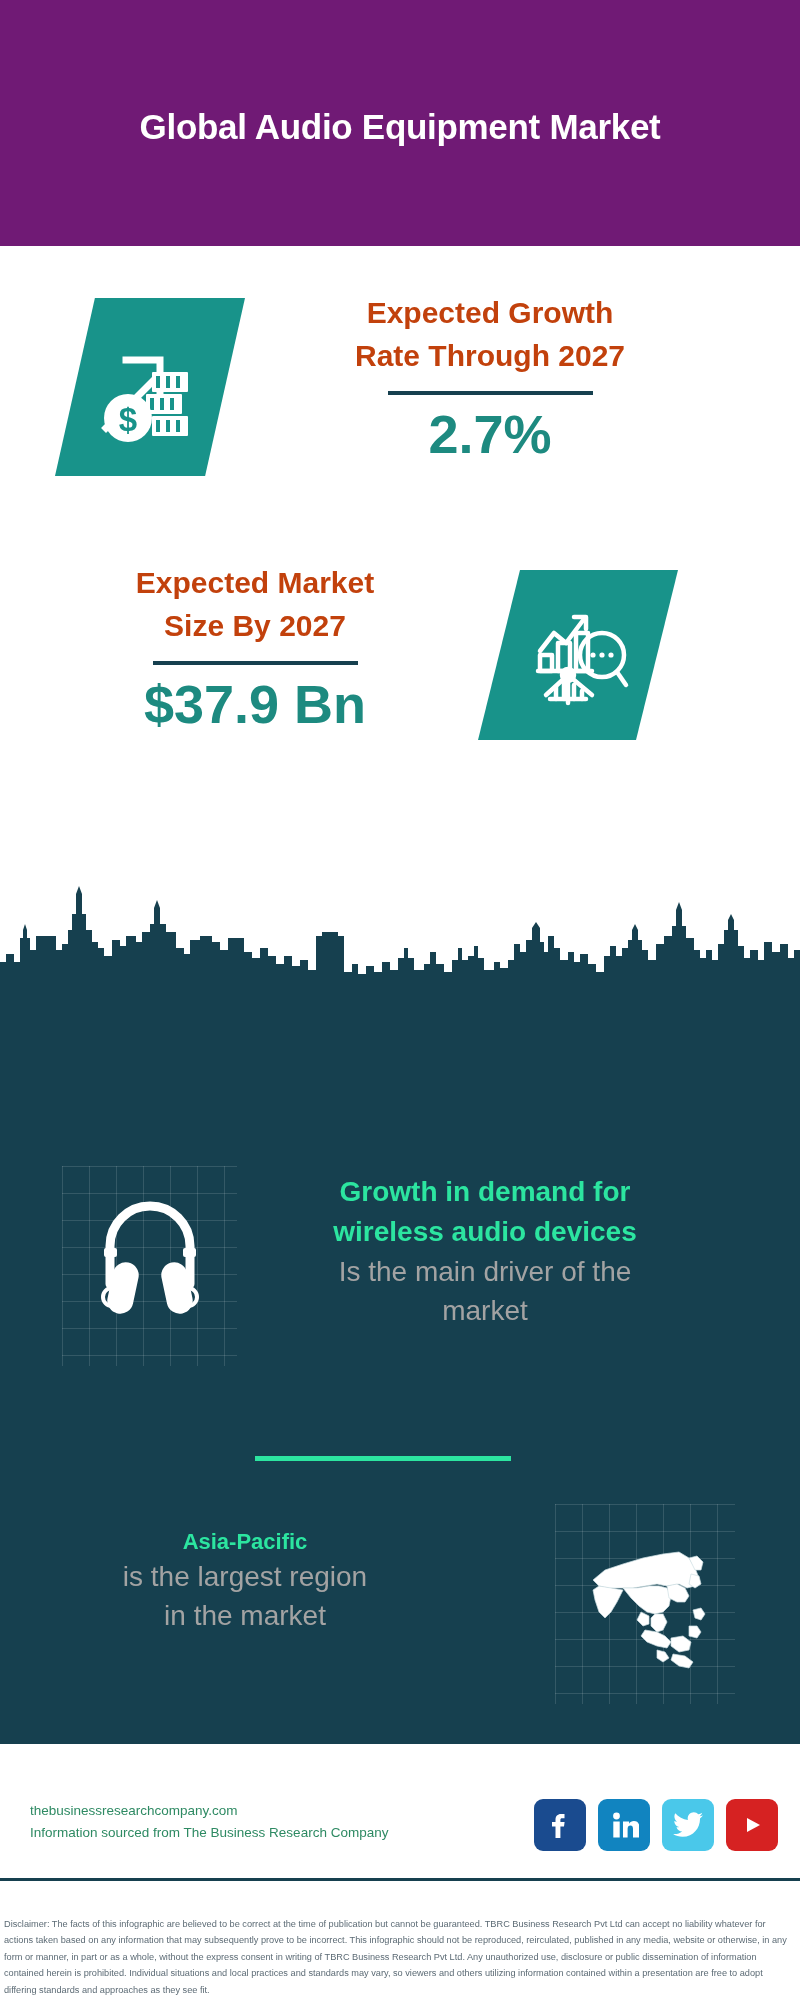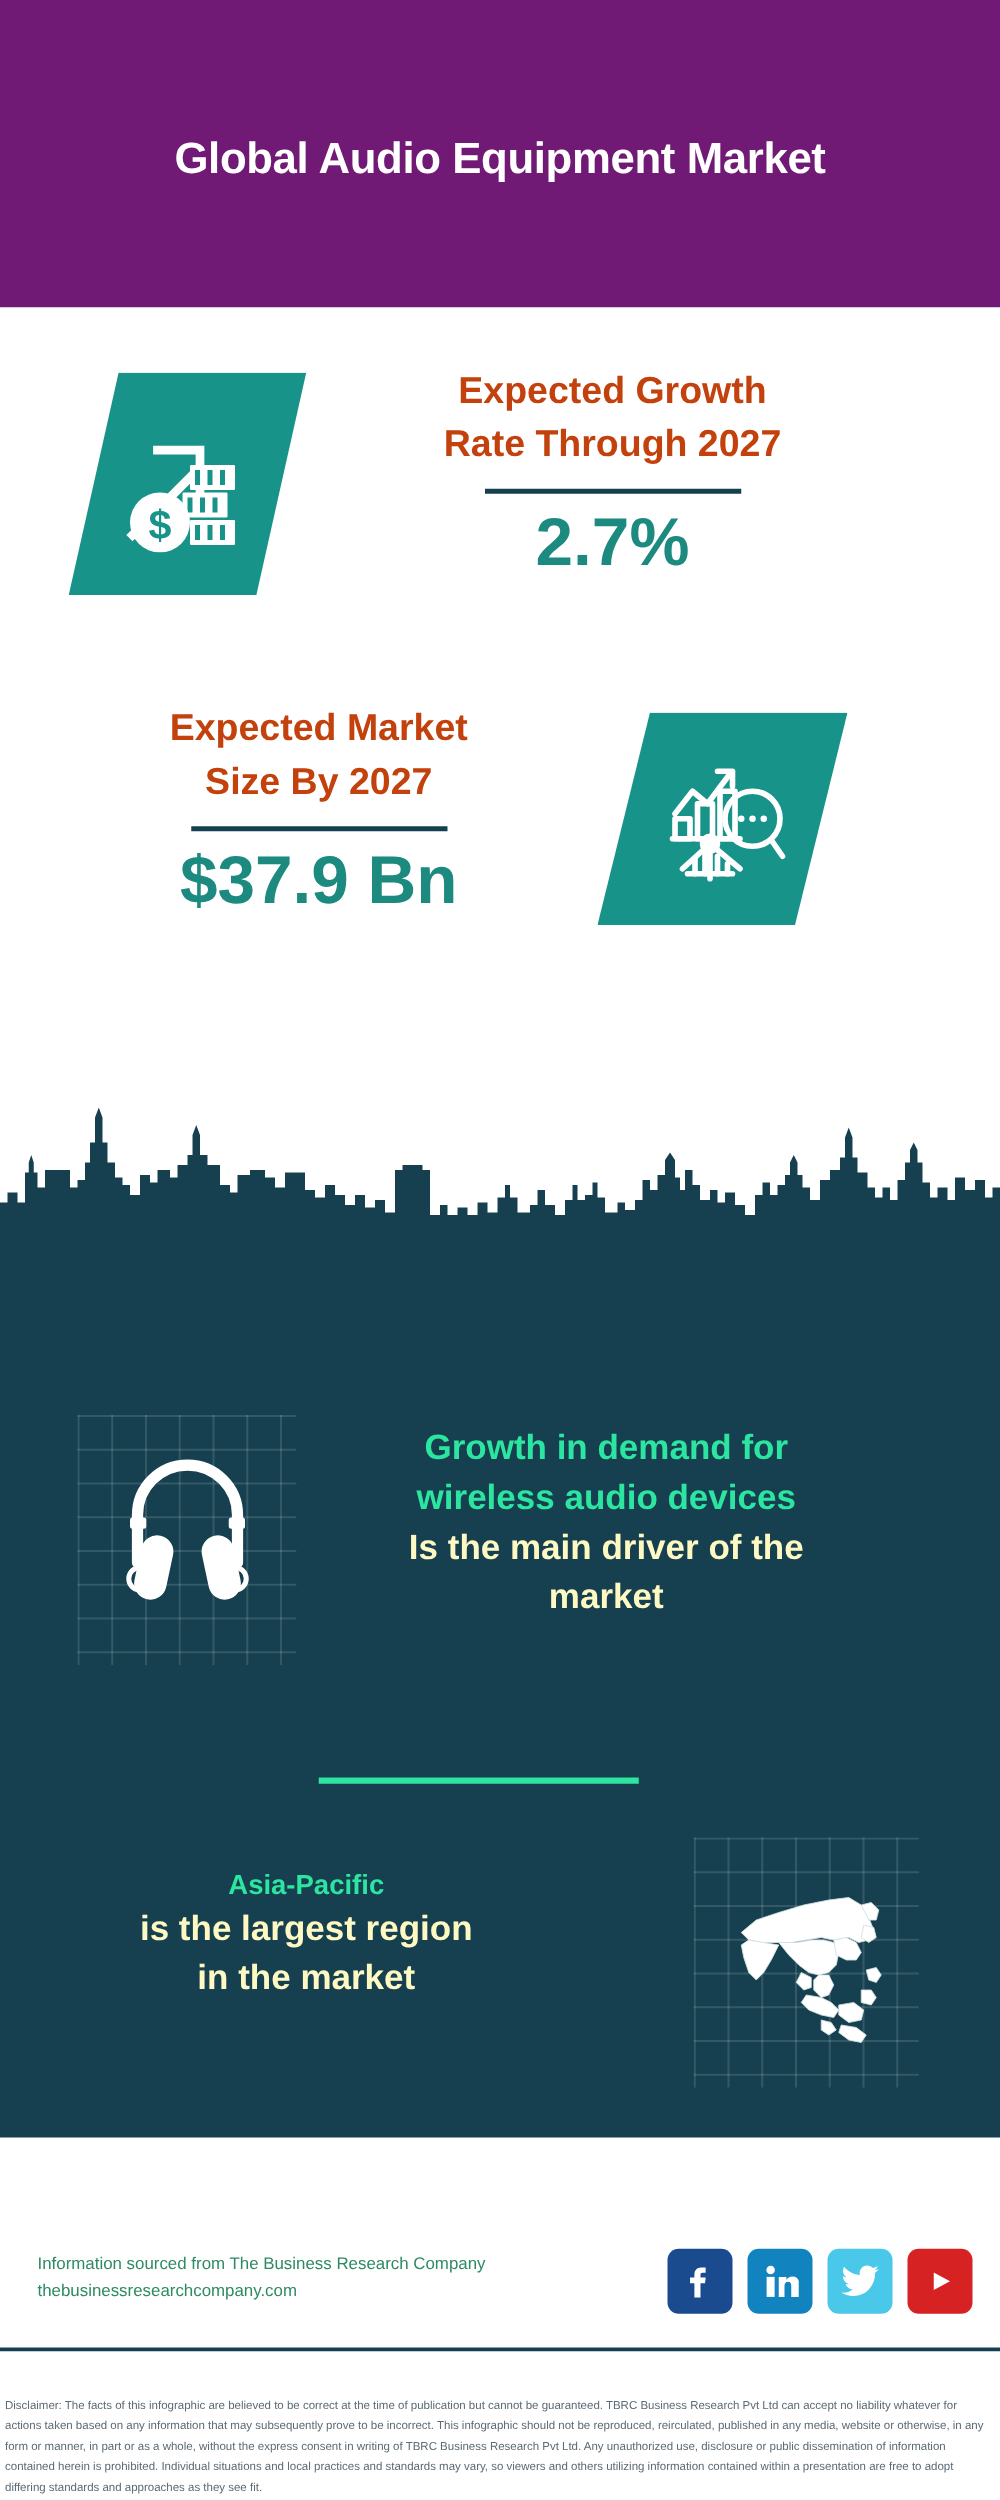--- a/index.html
+++ b/index.html
@@ -78,21 +78,21 @@
   }
 
   
   .skyline {
     position:absolute; left:0; bottom:0; width:800px; height:120px;
   }
   .skyline svg { display:block; width:800px; height:120px; }
 
   
   .dark-body {
-    position:absolute; left:0; top:972px; width:800px; height:738px;
+    position:absolute; left:0; top:1006px; width:800px; height:738px;
     background:#16404f;
   }
 
   .grid-box {
     position:absolute;
     background-image:
       linear-gradient(to right, rgba(255,255,255,0.13) 1.5px, transparent 1.5px),
       linear-gradient(to bottom, rgba(255,255,255,0.13) 1.5px, transparent 1.5px);
     background-size:27px 27px;
   }
@@ -100,21 +100,21 @@
   
   .driver-row { position:absolute; left:0; top:160px; width:800px; height:220px; }
   .driver-icon-wrap { position:absolute; left:62px; top:0px; width:175px; height:200px; }
   .driver-icon-wrap .grid-box { left:0; top:0; width:175px; height:200px; }
   .driver-icon-wrap svg { position:absolute; left:28px; top:18px; width:120px; height:150px; }
   .driver-text { position:absolute; left:250px; top:6px; width:470px; text-align:center; }
   .accent-line {
     color:#2ce5a0; font-size:28px; font-weight:bold; line-height:1.42;
   }
   .white-line {
-    color:#fef9c3; font-size:28px; font-weight:bold; line-height:1.4;text-align:center;
+    color:#a3a3a3; font-size:28px; font-weight:normal; line-height:1.4;text-align:center;
   }
 
   
   .green-div {
     position:absolute; left:255px; top:450px; width:256px; height:5px;
     background:#2ce5a0;
   }
 
   
   .region-row { position:absolute; left:0; top:510px; width:800px; height:200px; }
@@ -310,22 +310,22 @@
             <path d="M122 84 L130 82 L134 88 L130 94 L124 92 Z"></path>
             <path d="M70 86 L78 90 L78 98 L72 100 L66 94 Z"></path>
           </g>
         </svg>
       </div>
     </div>
   </div>
 
   <div class="footer">
     <div class="footer-credit">
+      <div>thebusinessresearchcompany.com</div>
       <div>Information sourced from The Business Research Company</div>
-      <div>thebusinessresearchcompany.com</div>
     </div>
     <div class="social-row">
       <div class="social fb">
         <svg width="30" height="32" viewBox="0 0 30 32" aria-hidden="true">
           <path fill="#ffffff" d="M19.5 5 h-3.6 c-3.3 0 -5.4 2.2 -5.4 5.6 V13 H7 v4.6 h3.5 V29 h4.9 V17.6 h3.6 l0.6 -4.6 h-4.2 v-2.1 c0 -1.1 0.4 -1.7 1.7 -1.7 h2.4 Z"></path>
         </svg>
       </div>
       <div class="social li">
         <svg width="30" height="32" viewBox="0 0 30 32" aria-hidden="true">
           <g fill="#ffffff">

